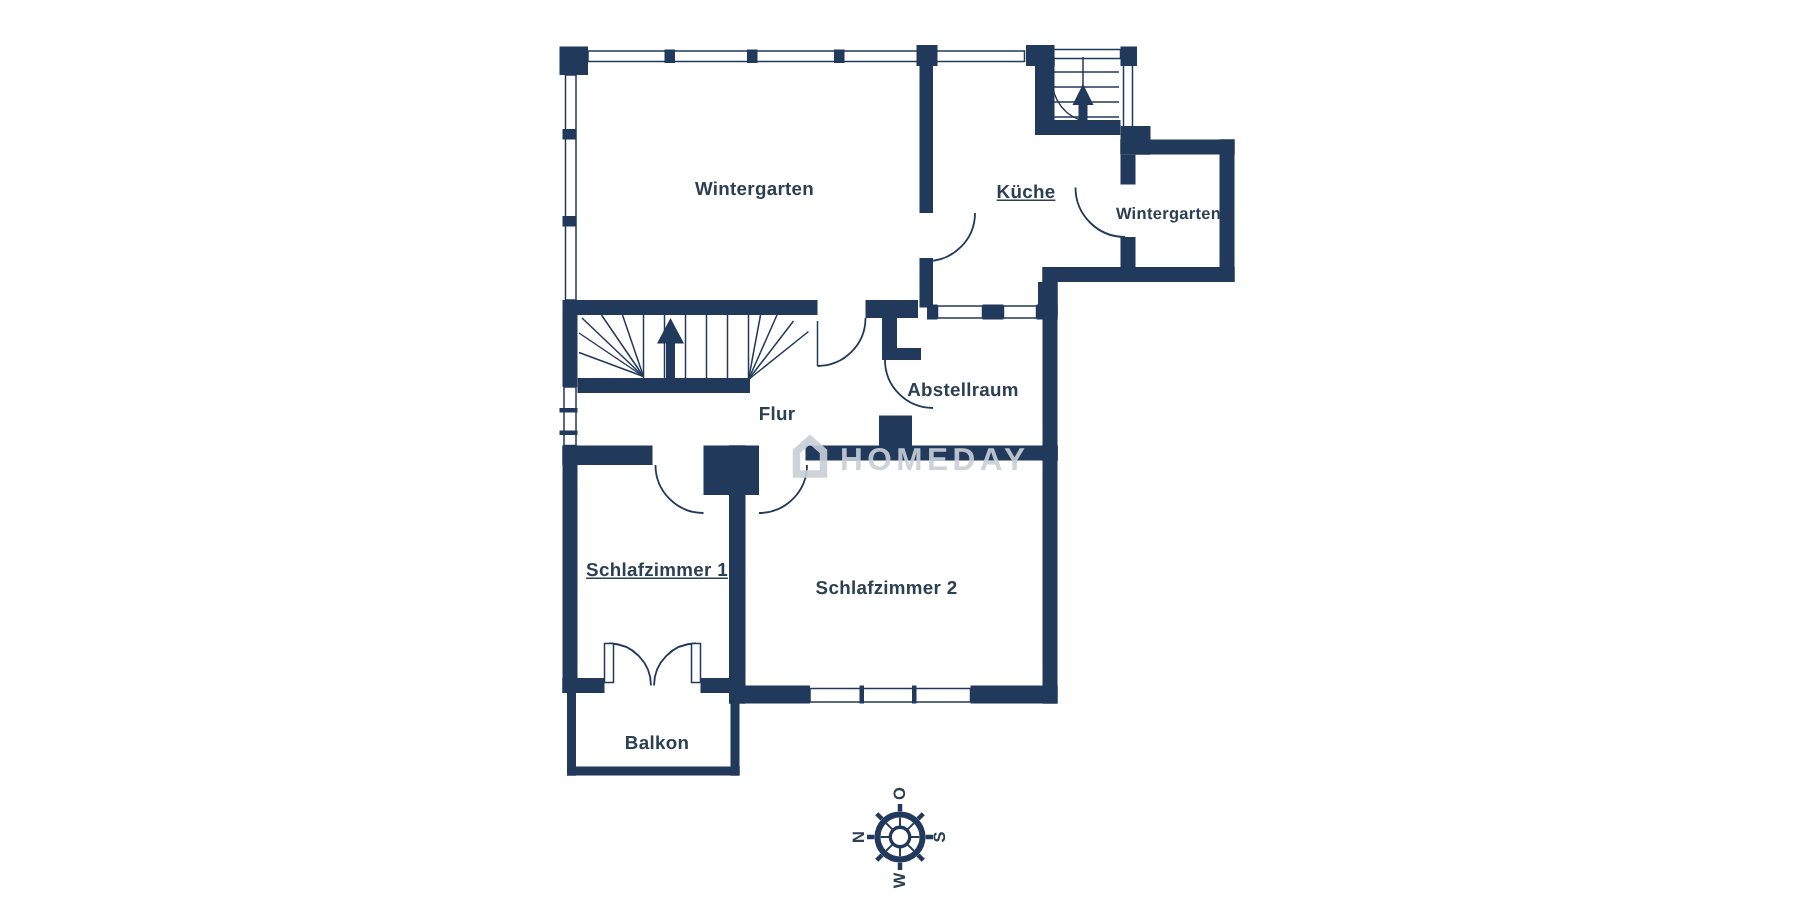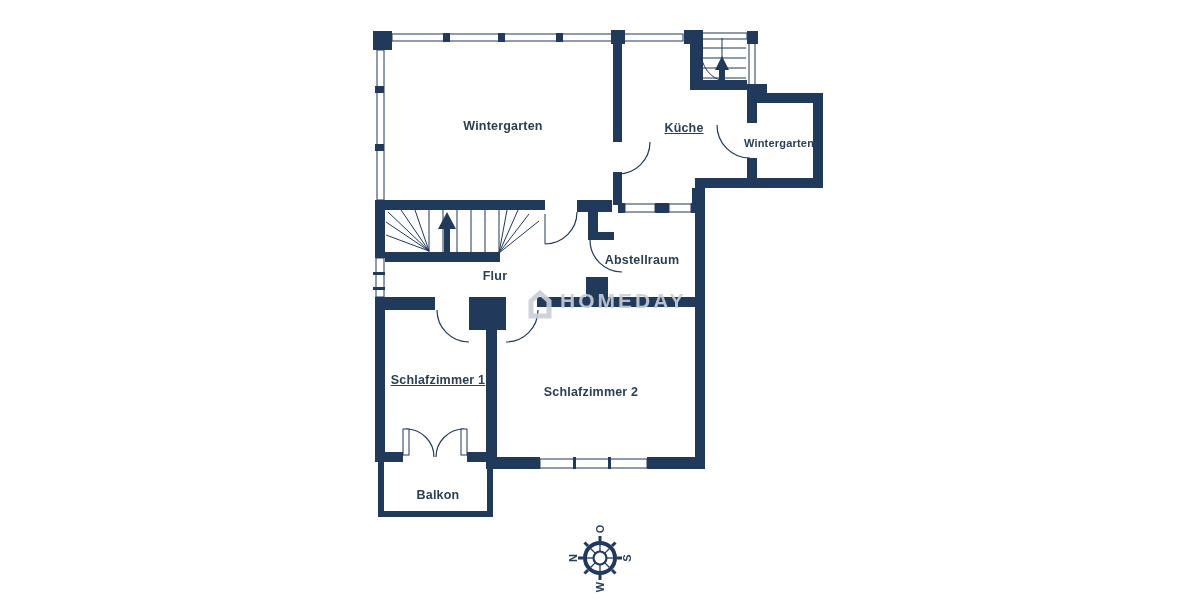--- a/index.html
+++ b/index.html
@@ -27,21 +27,21 @@
     color:var(--label);font-size:12.5px;font-weight:700;white-space:nowrap;
     letter-spacing:.2px;
   }
   .room-label.small{font-size:11px;}
   .compass-letter{
     fill:var(--label);font-size:11px;font-weight:700;
     text-anchor:middle;dominant-baseline:central;
     font-family:"Liberation Sans", sans-serif;
   }
   #watermark{
-    position:absolute;left:527px;top:289px;display:flex;align-items:flex-start;gap:7px;
+    position:absolute;left:527px;top:289px;display:flex;align-items:flex-end;gap:7px;
     opacity:.9;pointer-events:none;
   }
   #watermark .wm-text{
     color:var(--watermark);font-size:21px;font-weight:700;letter-spacing:3px;
   }
 </style>
 </head>
 <body>
 
 <div id="stage">
@@ -189,21 +189,21 @@
       <text class="compass-letter" x="629" y="558">O</text>
       <text class="compass-letter" x="600" y="585">S</text>
       <text class="compass-letter" x="571" y="558">W</text>
     </g>
   </svg>
 
   <div class="room-label" style="left:503px;top:126px;">Wintergarten</div>
   <div class="room-label" style="left:684px;top:128px;text-decoration:underline;">Küche</div>
   <div class="room-label small" style="left:779px;top:143px;">Wintergarten</div>
   <div class="room-label" style="left:642px;top:260px;">Abstellraum</div>
-  <div class="room-label" style="left:479px;top:276px;padding-left:32px;">Flur</div>
+  <div class="room-label" style="left:502px;top:276px;padding-left:32px;">Flur</div>
   <div class="room-label" style="left:438px;top:380px;text-decoration:underline;">Schlafzimmer 1</div>
   <div class="room-label" style="left:591px;top:392px;">Schlafzimmer 2</div>
   <div class="room-label" style="left:438px;top:483px;margin-top:12px;">Balkon</div>
 
   <div id="watermark">
     <svg width="26" height="30">
       <path d="M4,27 V12 L13,4 L22,12 V27 Z" fill="none" stroke="var(--watermark)" stroke-width="5"></path>
     </svg>
     <span class="wm-text">HOMEDAY</span>
   </div>

